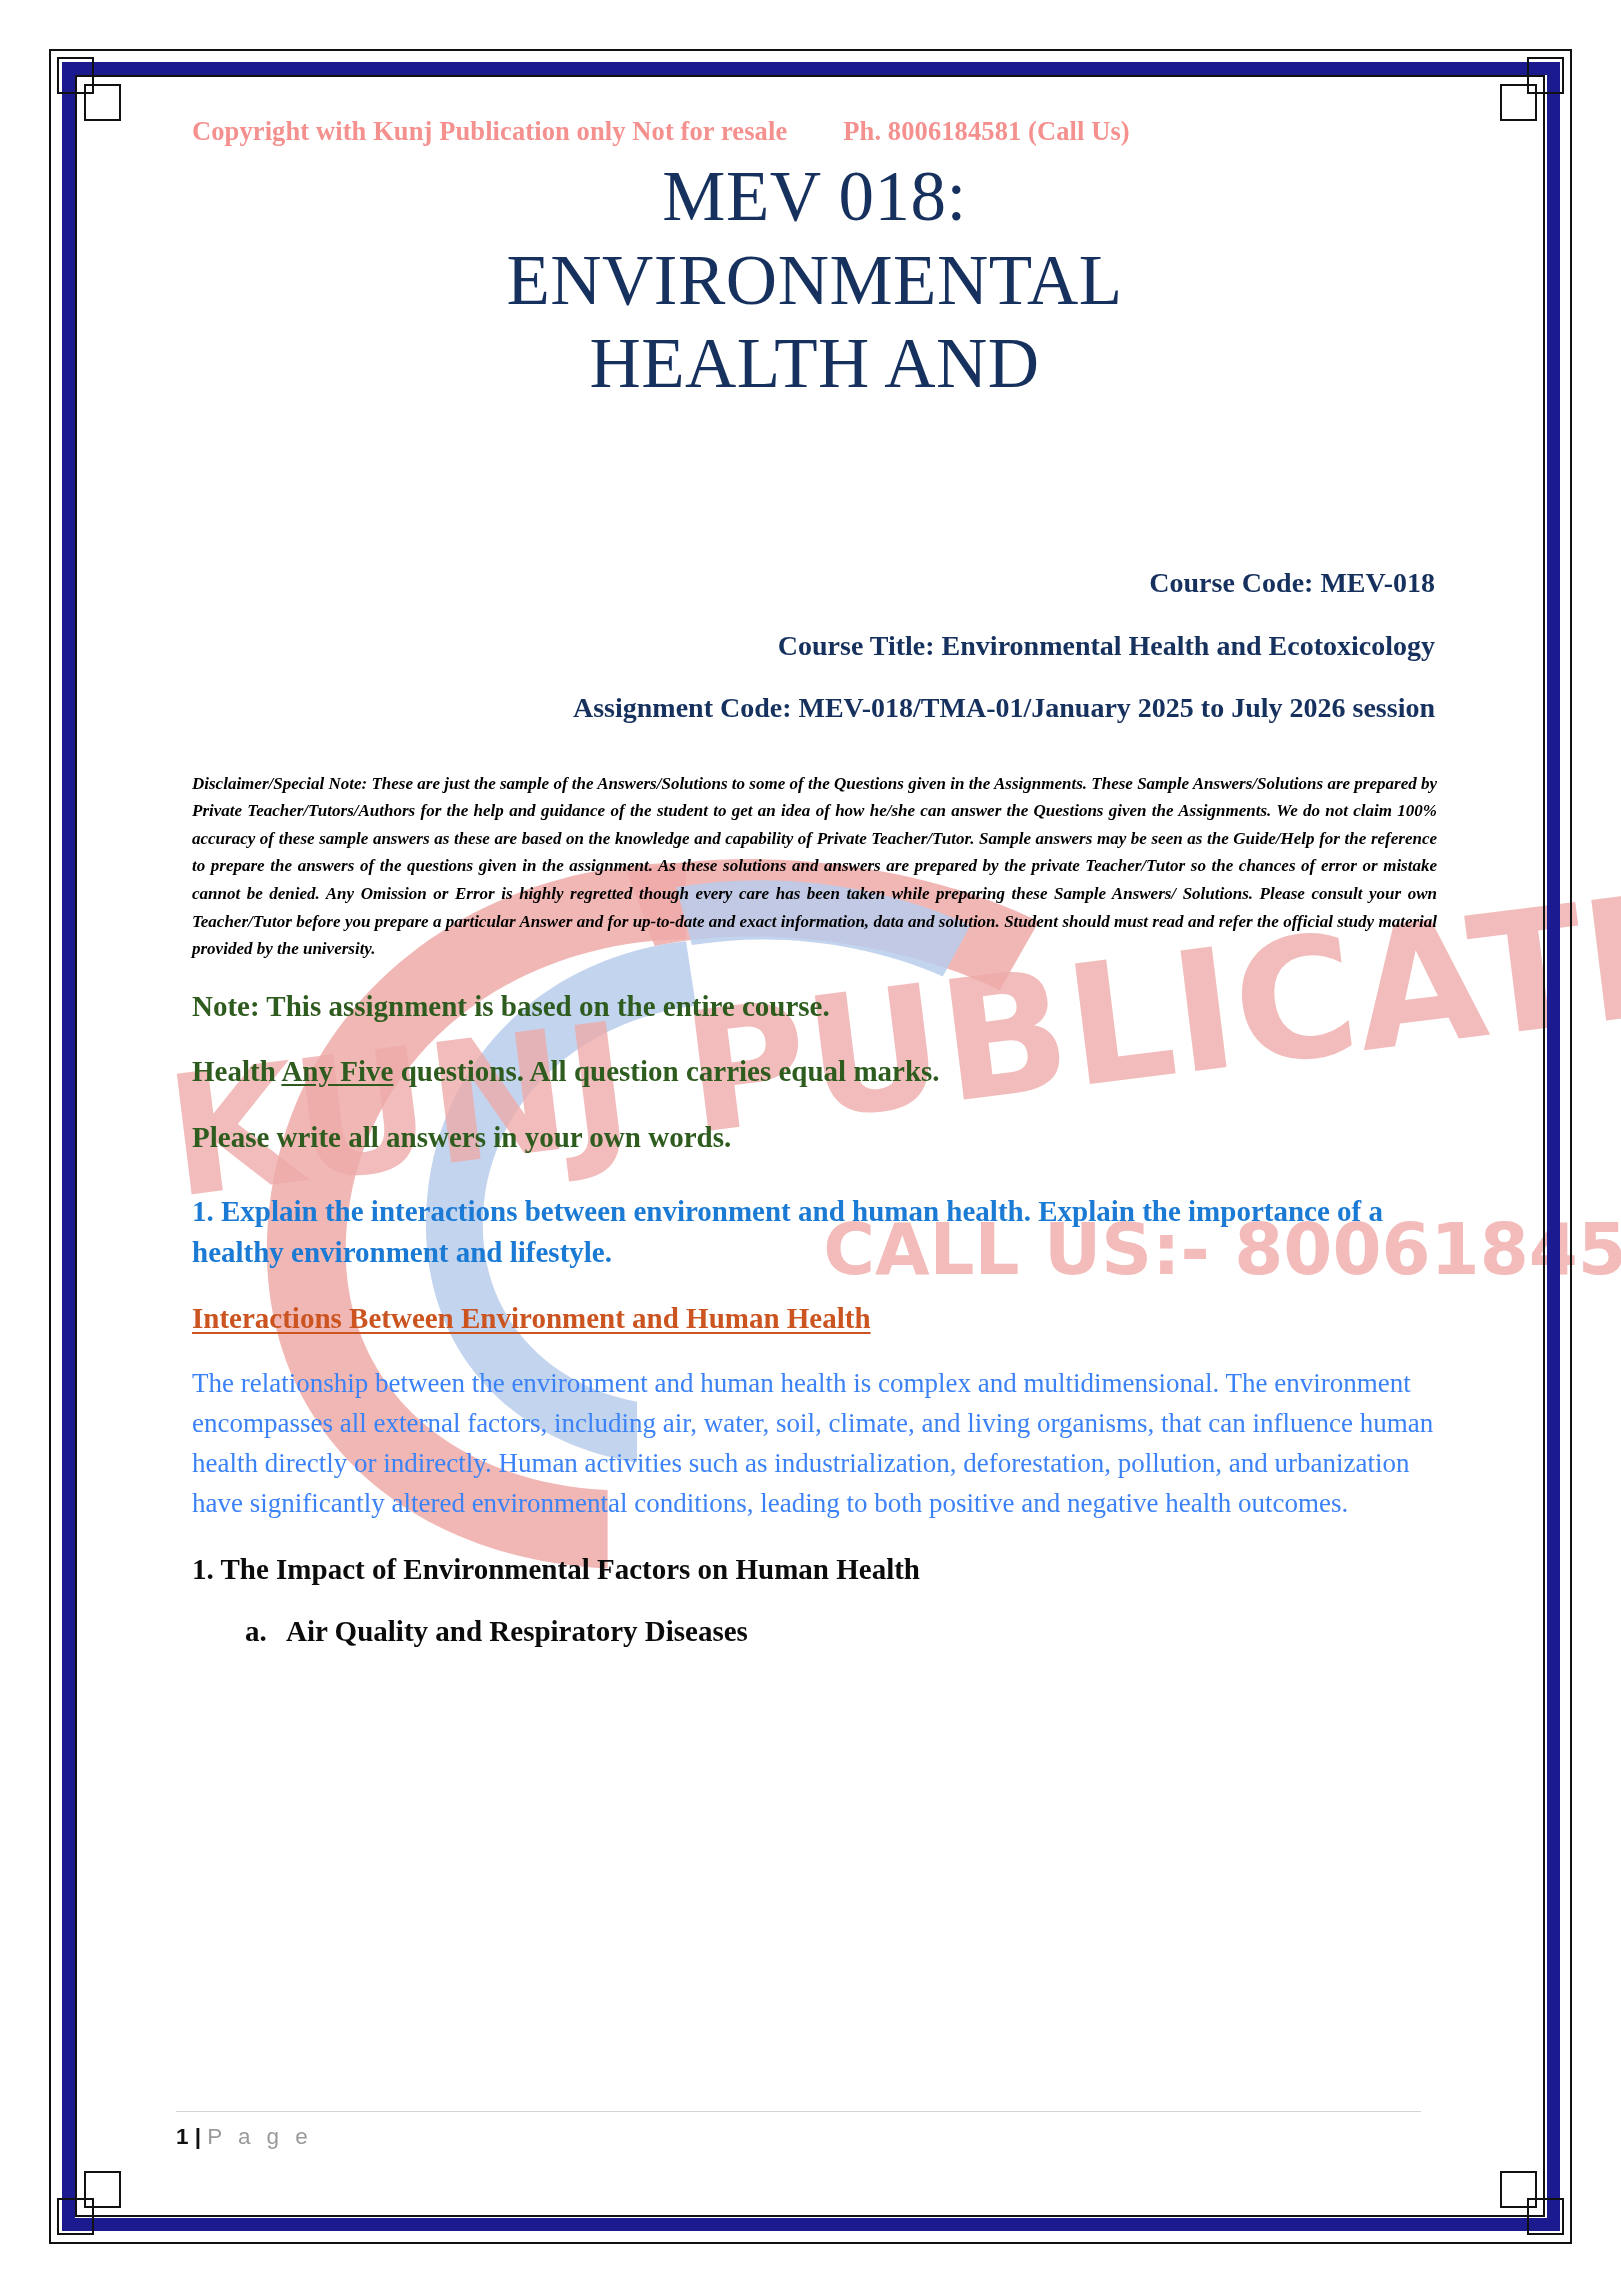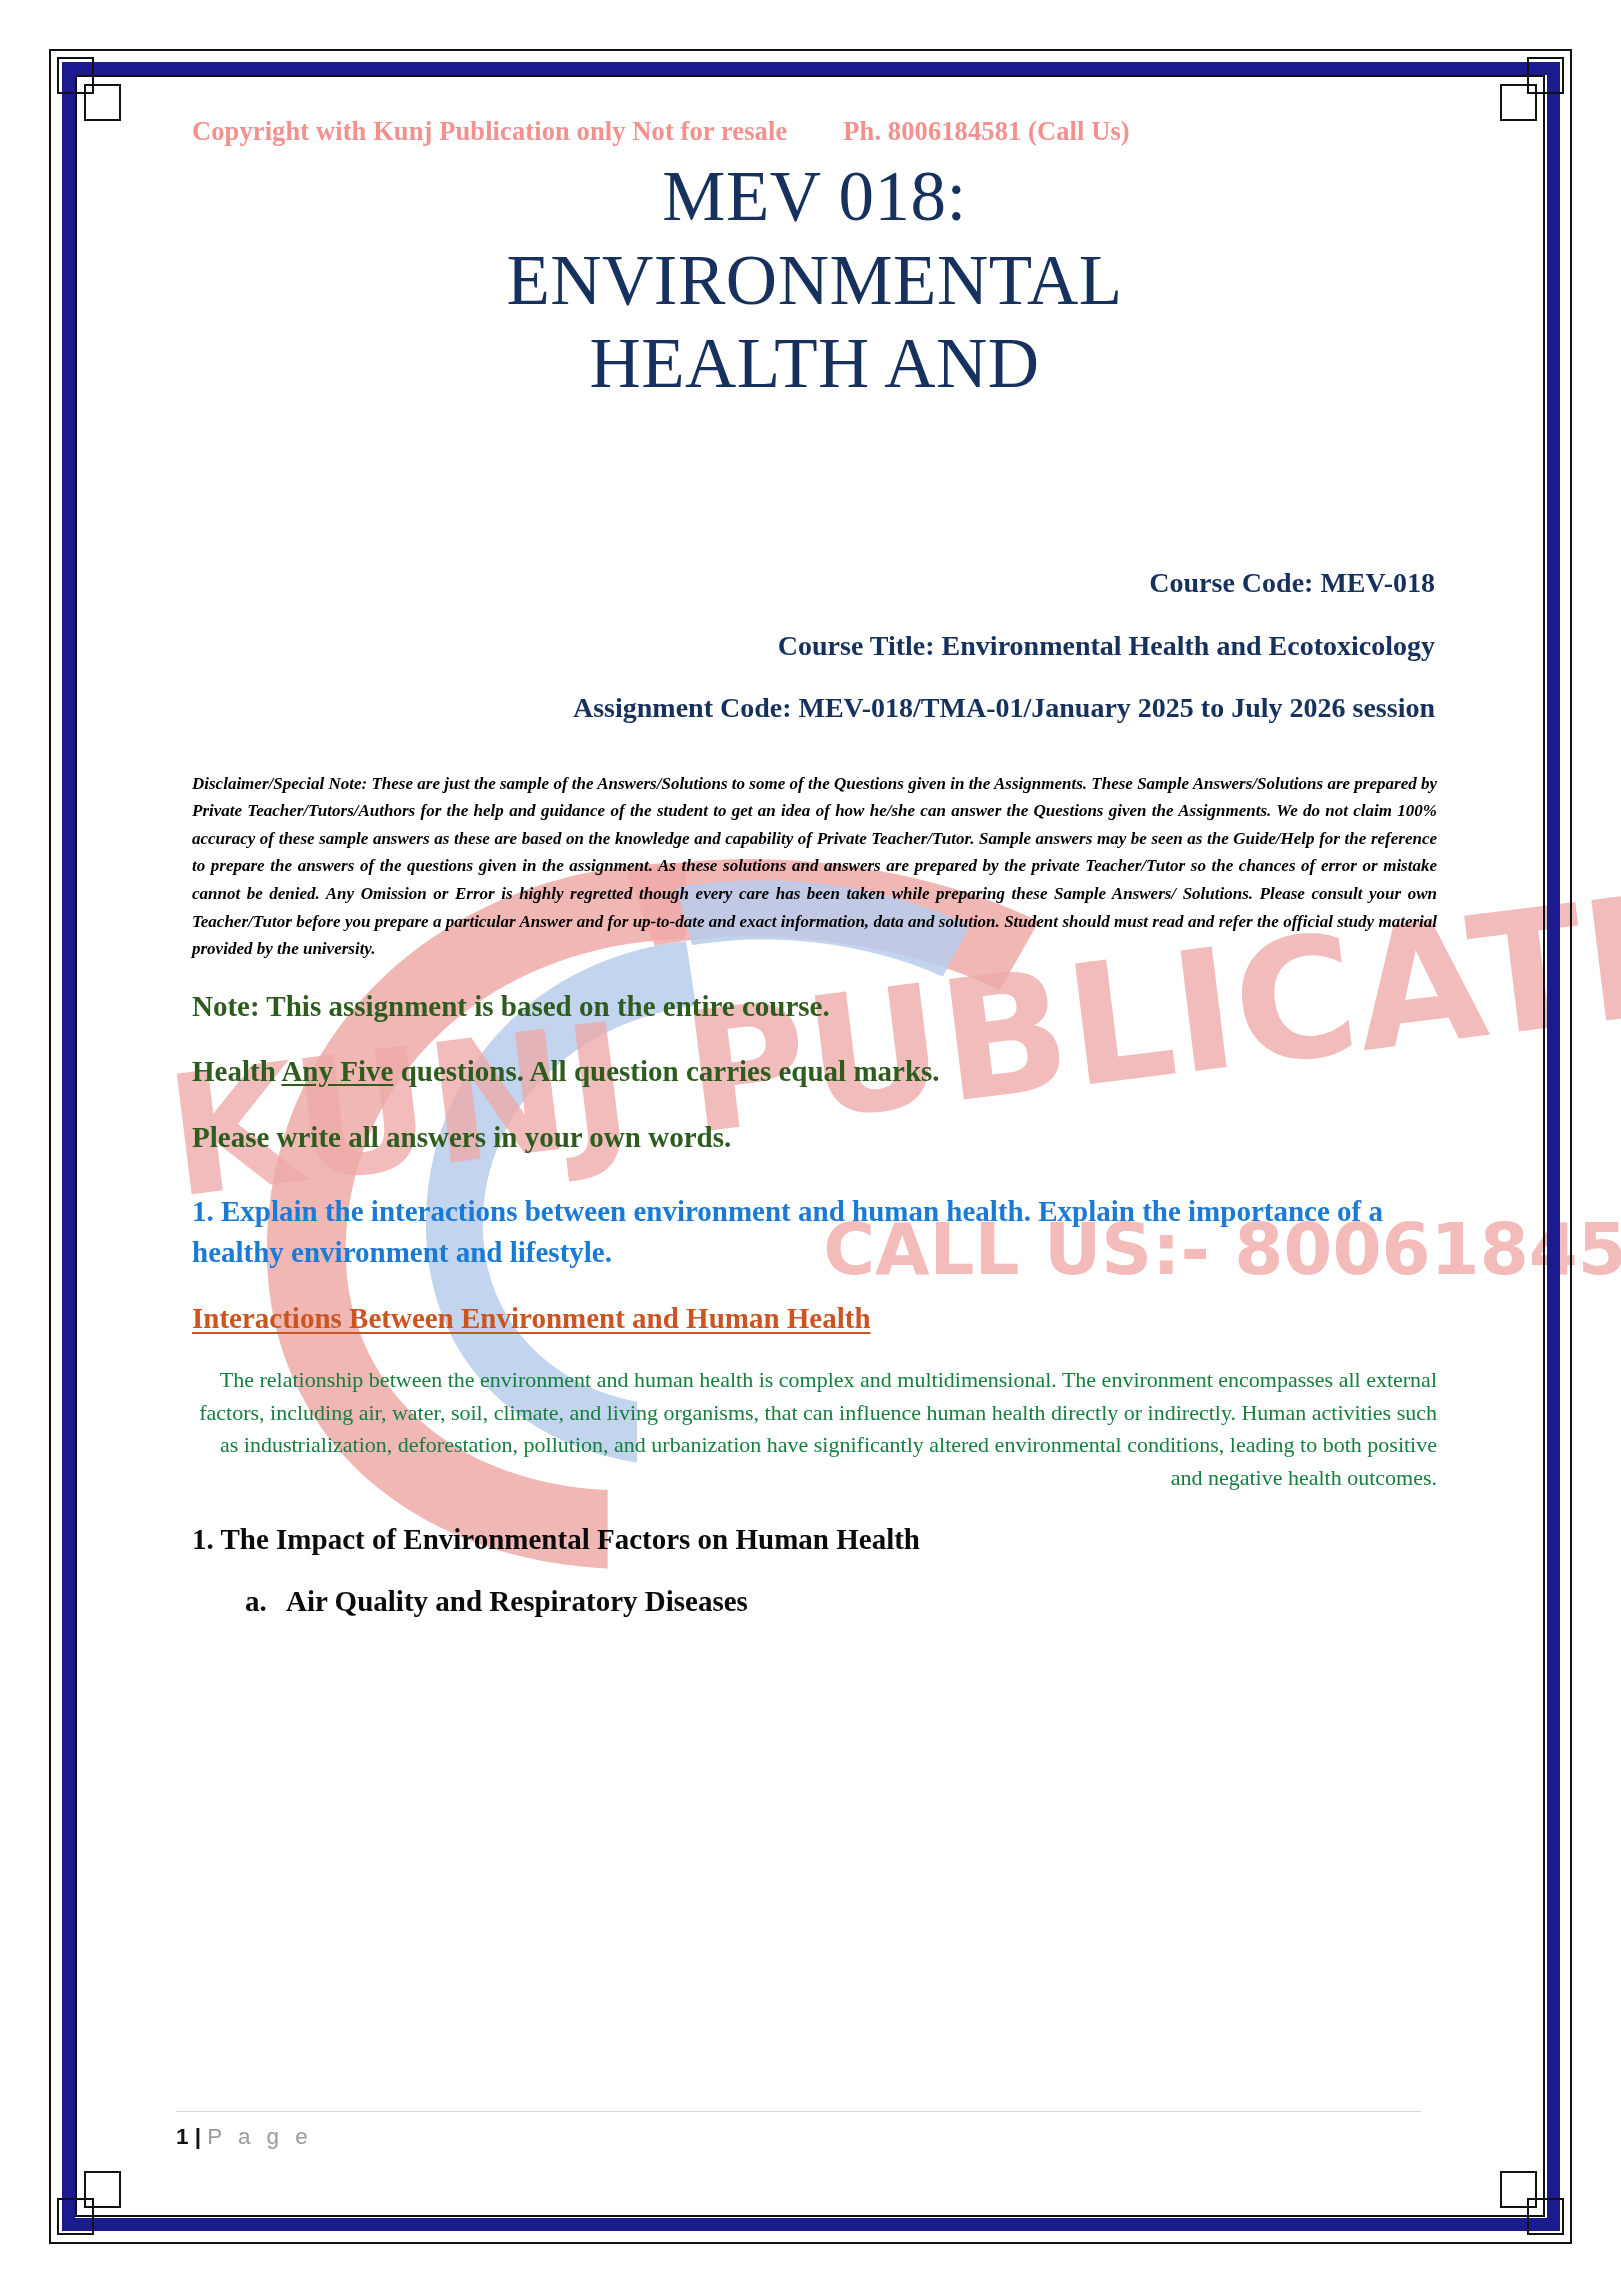--- a/index.html
+++ b/index.html
@@ -152,25 +152,25 @@
   .sub-heading {
     color: #cb5420;
     font-weight: bold;
     font-size: 29px;
     text-decoration: underline;
     text-underline-offset: 3.9px;
     margin-top: 27.4px;
   }
 
   .body-para {
-    color: #15803d;
-    font-size: 22px;
+    color: #3b82f6;
+    font-size: 27px;
     line-height: 1.48;
     margin-top: 23.5px;
-    text-align: right;
+    text-align: left;
   }
 
   .num-heading {
     color: #0b0b0b;
     font-weight: bold;
     font-size: 29px;
     margin-top: 29px;
   }
 
   .list-item {

